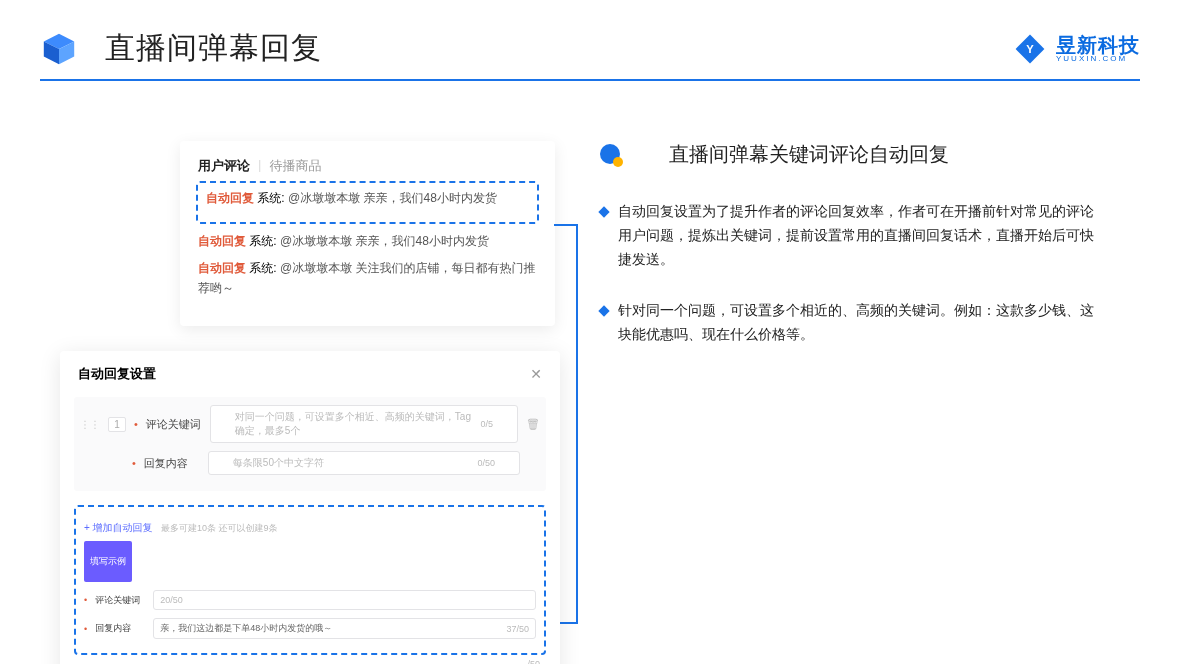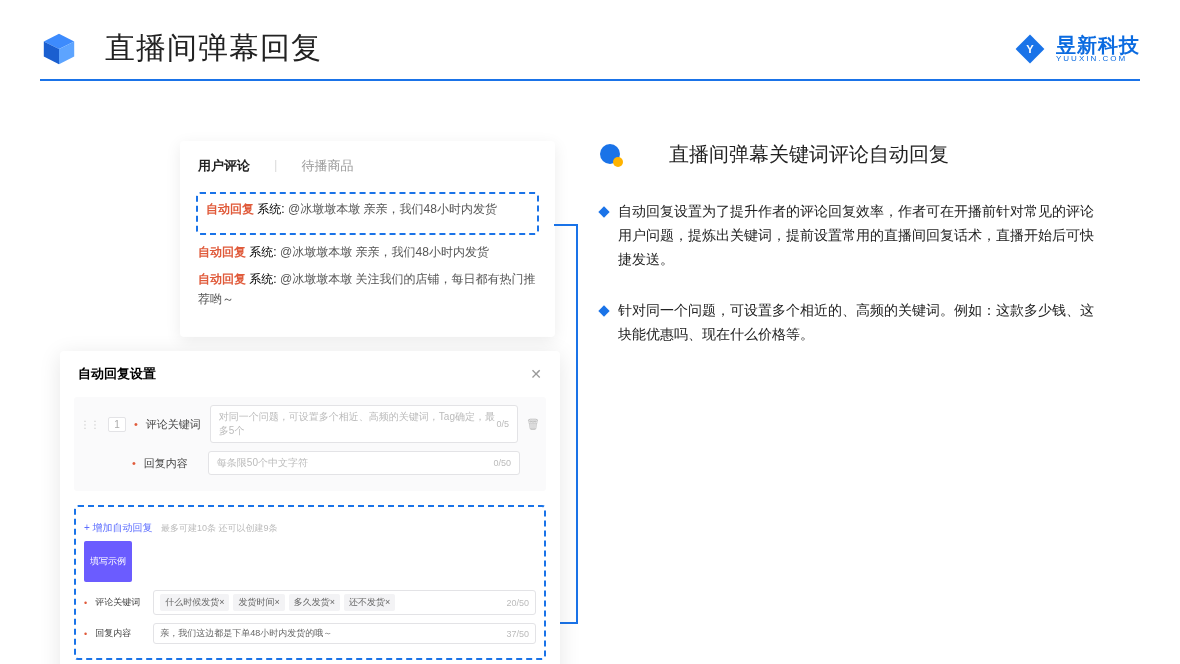--- a/index.html
+++ b/index.html
@@ -41,21 +41,21 @@
   .comment-card {
     position:absolute;
     top:0; left:120px;
     width:375px;
     background:#fff;
     box-shadow:0 4px 16px rgba(0,0,0,0.08);
     border-radius:4px;
     padding:16px 18px 20px 18px;
     z-index:2;
   }
-  .tabs { display:flex; gap:24px; font-size:13px; margin-bottom:19px; }
+  .tabs { display:flex; gap:8px; font-size:13px; margin-bottom:8px; }
   .tab { color:#999; }
   .tab.active { color:#222; font-weight:600; }
   .tab-sep { color:#ddd; }
   .comment-row { font-size:12px; line-height:1.6; margin-bottom:8px; color:#555; }
   .auto-tag { color:#e05a3a; font-weight:600; }
   .sys { color:#000000; }
   .dashed-highlight {
     border:2px dashed #1a73e8;
     border-radius:4px;
     padding:6px 8px;
@@ -80,21 +80,21 @@
   .dots { color:#ccc; font-size:10px; }
   .req-dot { color:#e05a3a; }
   .form-label { color:#444; width:56px; }
   .input-box {
     flex:1;
     border:1px solid #e3e3e6;
     background:#fff;
     border-radius:3px;
     font-size:10px;
     color:#bbb;
-    padding:4px 8px;
+    padding:4px 24px;
     display:flex; justify-content:space-between; align-items:center;
     min-height:22px;
   }
   .count { color:#bbb; font-size:9px; }
   .trash { color:#bbb; font-size:11px; }
   .dashed-block {
     border:2px dashed #1a73e8;
     border-radius:4px;
     padding:10px 8px 6px 8px;
     margin-top:14px;
@@ -264,26 +264,20 @@
         <div>
           <span class="add-link">+ 增加自动回复</span>
           <span class="add-note">最多可建10条 还可以创建9条</span>
         </div>
         <div class="example-badge">填写示例</div>
 
         <div class="form-row sm">
           <span class="req-dot">•</span>
           <span class="form-label">评论关键词</span>
           <div class="example-input">
-            <div class="taglist" id="taglist">
-                <span class="tag">什么时候发货×</span>
-                <span class="tag">发货时间×</span>
-                <span class="tag">多久发货×</span>
-                <span class="tag">还不发货×</span>
-              </div>
             <span class="count">20/50</span>
           </div>
         </div>
         <div class="form-row sm">
           <span class="req-dot">•</span>
           <span class="form-label">回复内容</span>
           <div class="example-input">
             <span style="color:#666">亲，我们这边都是下单48小时内发货的哦～</span>
             <span class="count">37/50</span>
           </div>

